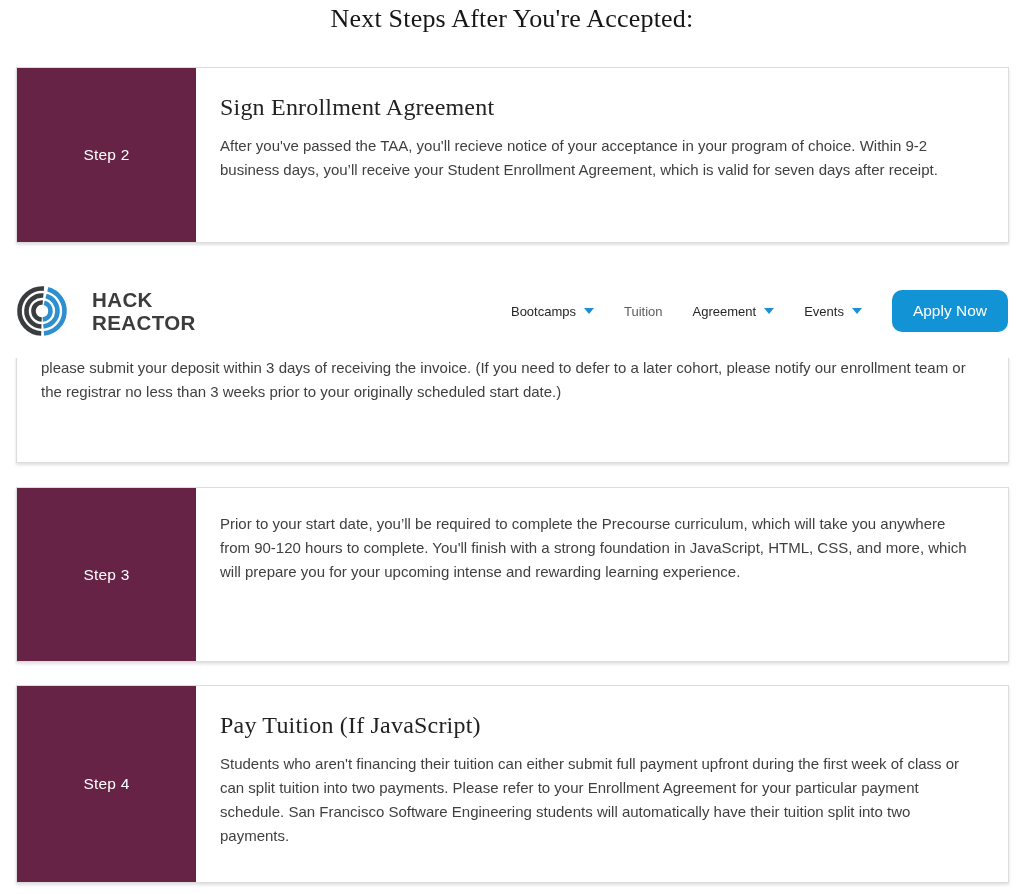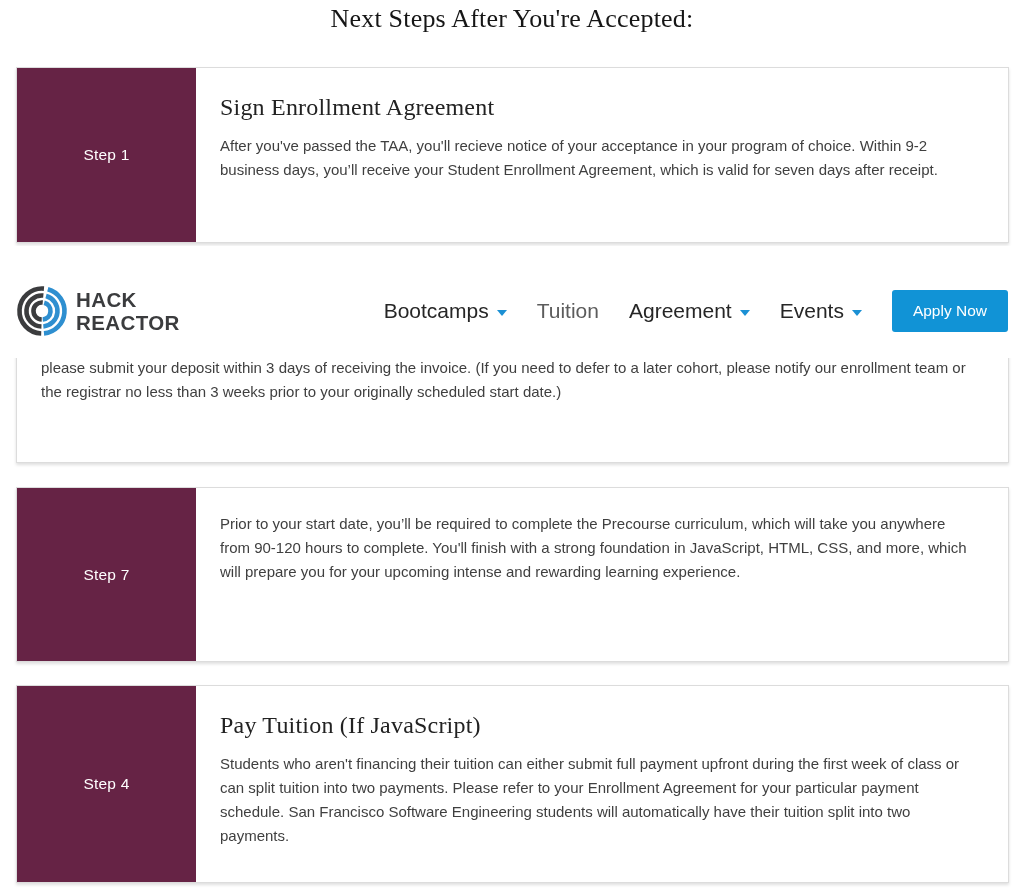--- a/index.html
+++ b/index.html
@@ -41,64 +41,64 @@
   .card-body{font-size:15px;line-height:24px;color:#3f3f3f;margin:0;}
 
   
   .navbar{
     position:absolute;top:246px;left:0;width:1024px;height:112px;background:#fff;z-index:10;
   }
   .navbar-inner{
     position:absolute;left:16px;right:16px;top:38px;height:54px;
     display:flex;align-items:center;justify-content:space-between;
   }
-  .logo{display:flex;align-items:center;gap:8px;cursor:pointer;}
+  .logo{display:flex;align-items:center;gap:24px;cursor:pointer;}
   .logo-text{
     font-weight:700;font-size:20.5px;line-height:23px;letter-spacing:.4px;color:#3b3c3e;
   }
   .logo-text span{display:block;}
   .nav{display:flex;align-items:center;gap:30px;}
-  .nav-item{font-size:21px;color:#262626;cursor:pointer;white-space:nowrap;}
+  .nav-item{font-size:13px;color:#262626;cursor:pointer;white-space:nowrap;}
   .nav-item.muted{color:#5c5c5c;}
   .caret{
     display:inline-block;width:0;height:0;margin-left:8px;vertical-align:2px;
     border-left:5px solid transparent;border-right:5px solid transparent;
     border-top:6px solid #1b90d4;
   }
   .apply-btn{
-    background:#1193d6;color:#fff;border:none;border-radius:3px;cursor:pointer;
+    background:#1193d6;color:#fff;border:none;border-radius:10px;cursor:pointer;
     font-family:inherit;font-size:15.5px;padding:11px 21px;line-height:20px;
   }
 </style>
 </head>
 <body>
 
 <div id="page">
 
   <h1 class="page-title">Next Steps After You're Accepted:</h1>
 
   <div class="card" id="card1">
     <div class="step-badge">
-      <span>Step 1</span>
+      <span>Step 2</span>
     </div>
     <div class="card-content">
       <h2 class="card-heading">Sign Enrollment Agreement</h2>
       <p class="card-body">After you've passed the TAA, you'll recieve notice of your acceptance in your program of choice. Within 9-2 business days, you’ll receive your Student Enrollment Agreement, which is valid for seven days after receipt.</p>
     </div>
   </div>
 
   <div class="card" id="card2">
     <div class="card-content">
       <p class="card-body">please submit your deposit within 3 days of receiving the invoice. (If you need to defer to a later cohort, please notify our enrollment team or the registrar no less than 3 weeks prior to your originally scheduled start date.)</p>
     </div>
   </div>
 
   <div class="card" id="card3">
     <div class="step-badge">
-      <span>Step 7</span>
+      <span>Step 3</span>
     </div>
     <div class="card-content">
       <p class="card-body">Prior to your start date, you’ll be required to complete the Precourse curriculum, which will take you anywhere from 90-120 hours to complete. You'll finish with a strong foundation in JavaScript, HTML, CSS, and more, which will prepare you for your upcoming intense and rewarding learning experience.</p>
     </div>
   </div>
 
   <div class="card" id="card4">
     <div class="step-badge">
       <span>Step 4</span>
     </div>

